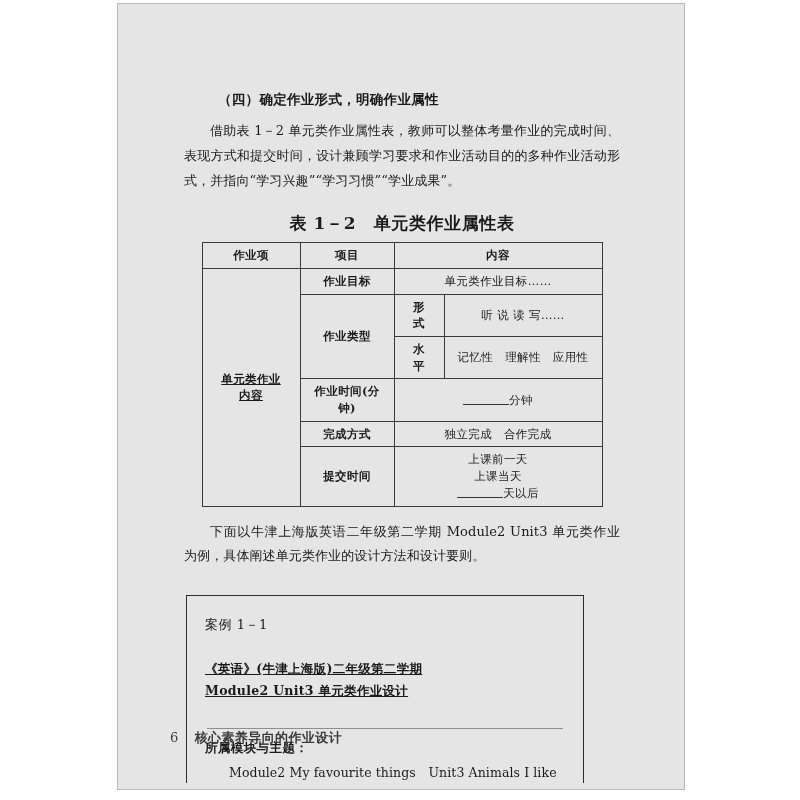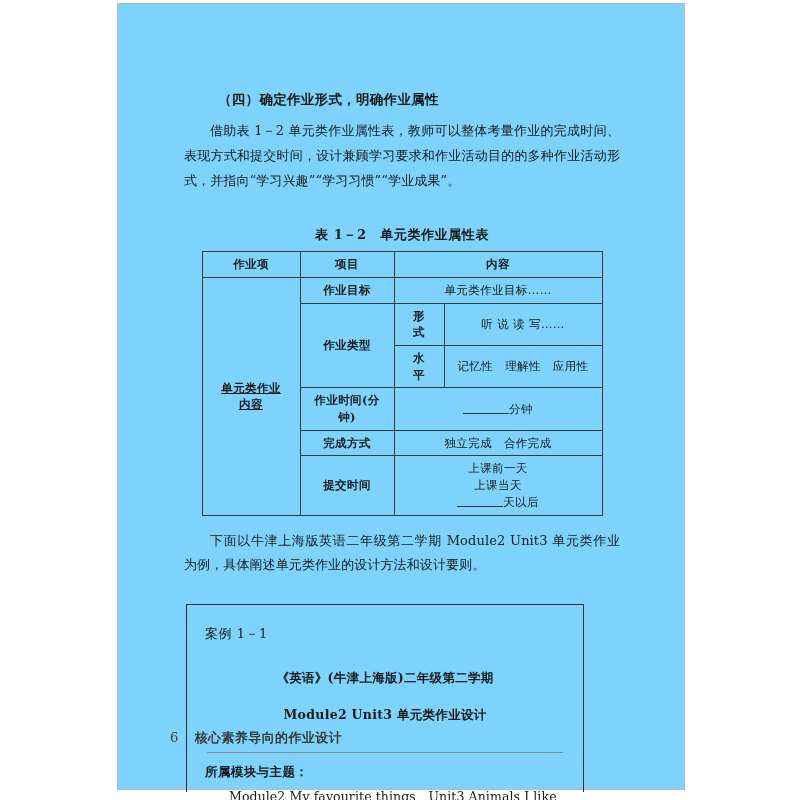--- a/index.html
+++ b/index.html
@@ -15,21 +15,21 @@
     color: #1a1a1a;
   }
 
   
   #page-sheet {
     position: absolute;
     left: 117px;
     top: 3px;
     width: 568px;
     height: 787px;
-    background: #7dd3fc;
+    background: #e5e5e5;
     border: 1px solid #b9b9b9;
     box-sizing: border-box;
   }
 
   .content {
     position: absolute;
     left: 66px;   
     top: 85px;    
     width: 436px;
   }
@@ -51,23 +51,23 @@
     text-justify: inter-ideograph;
     text-indent: 26px;
     letter-spacing: 0.1px;
   }
 
   .para-gap { margin-top: 13px; }
 
   
   .table-title {
     text-align: center;
-    font-size: 13px;
-    font-weight: bold;
-    margin: 32px 0 7px 0;
+    font-size: 17px;
+    font-weight: bold;
+    margin: 18px 0 7px 0;
     letter-spacing: 0.6px;
   }
 
   table.attr-table {
     border-collapse: collapse;
     width: 400px;
     margin: 0 auto;
     table-layout: fixed;
     border: 1.6px solid #1d1d1d;
   }
@@ -123,26 +123,26 @@
     position: relative;
   }
   .case-label {
     font-size: 13px;
     font-weight: normal;
     letter-spacing: 0.5px;
     margin: 0 0 24px 0;
   }
   .case-title-1,
   .case-title-2 {
-    text-align: center;
     font-weight: bold;
     font-size: 12.5px;
     letter-spacing: 0.3px;
     line-height: 1.75;
-    margin: 15px;
+    margin: 0;
+    text-decoration: underline;
   }
   .case-rule {
     border: none;
     border-top: 1.6px solid #8e8e8e;
     margin: 26px 2px 11px 2px;
   }
   .case-sub {
     font-size: 12.5px;
     font-weight: bold;
     letter-spacing: 0.4px;

